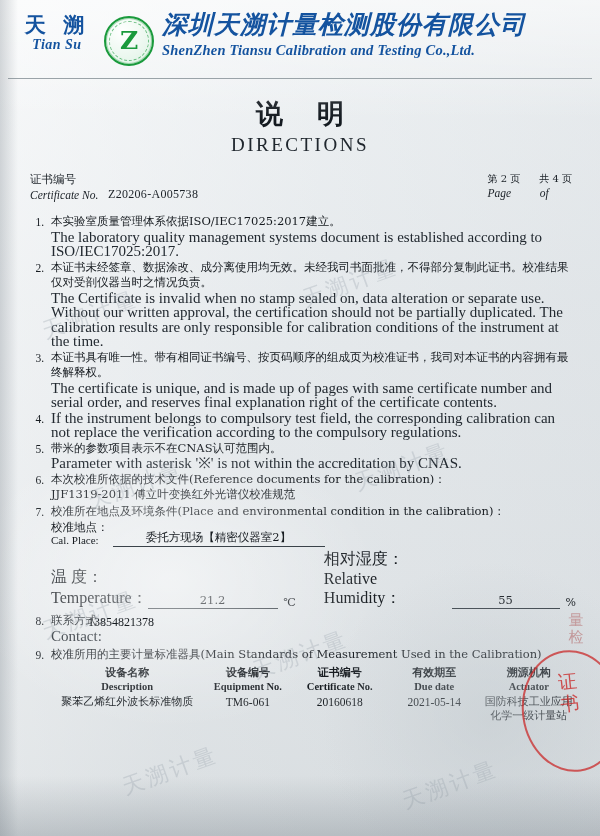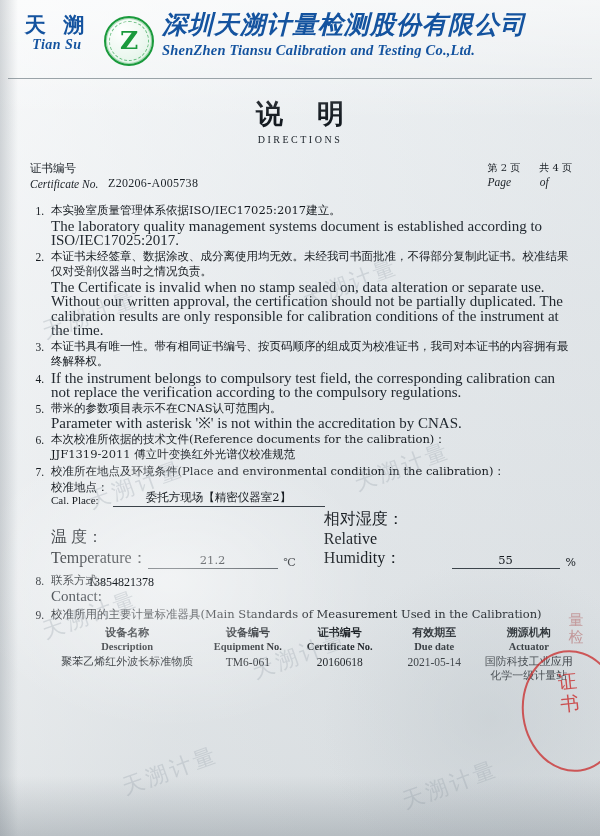--- a/index.html
+++ b/index.html
@@ -122,21 +122,21 @@
   .title-cn {
     font-family: "DejaVu Serif", serif;
     font-size: 27px;
     font-weight: 700;
     letter-spacing: 34px;
     text-indent: 34px;
     color: #141a20;
   }
   .title-en {
     font-family: "Liberation Serif", serif;
-    font-size: 10px;
+    font-size: 19px;
     letter-spacing: 2.5px;
     margin-top: 2px;
     color: #20272e;
   }
 
   
   .certrow {
     position: relative;
     margin: 16px 28px 0 30px;
     height: 34px;
@@ -392,20 +392,21 @@
       <div class="body">
         <div class="cn-line">本证书未经签章、数据涂改、成分离使用均无效。未经我司书面批准，不得部分复制此证书。校准结果仅对受剖仪器当时之情况负责。</div>
         <div class="en-line">The Certificate is invalid when no stamp sealed on, data alteration or separate use. Without our written approval, the certification should not be partially duplicated. The calibration results are only responsible for calibration conditions of the instrument at the time.</div>
       </div>
     </div>
 
     <div class="clause">
       <div class="no">3.</div>
       <div class="body">
         <div class="cn-line">本证书具有唯一性。带有相同证书编号、按页码顺序的组成页为校准证书，我司对本证书的内容拥有最终解释权。</div>
+        <div class="en-line">The certificate is unique, and is made up of pages with same certificate number and serial order, and reserves final explanation right of the certificate contents.</div>
       </div>
     </div>
 
     <div class="clause">
       <div class="no">4.</div>
       <div class="body">
         <div class="en-line">If the instrument belongs to compulsory test field, the corresponding calibration can not replace the verification according to the compulsory regulations.</div>
       </div>
     </div>
 

